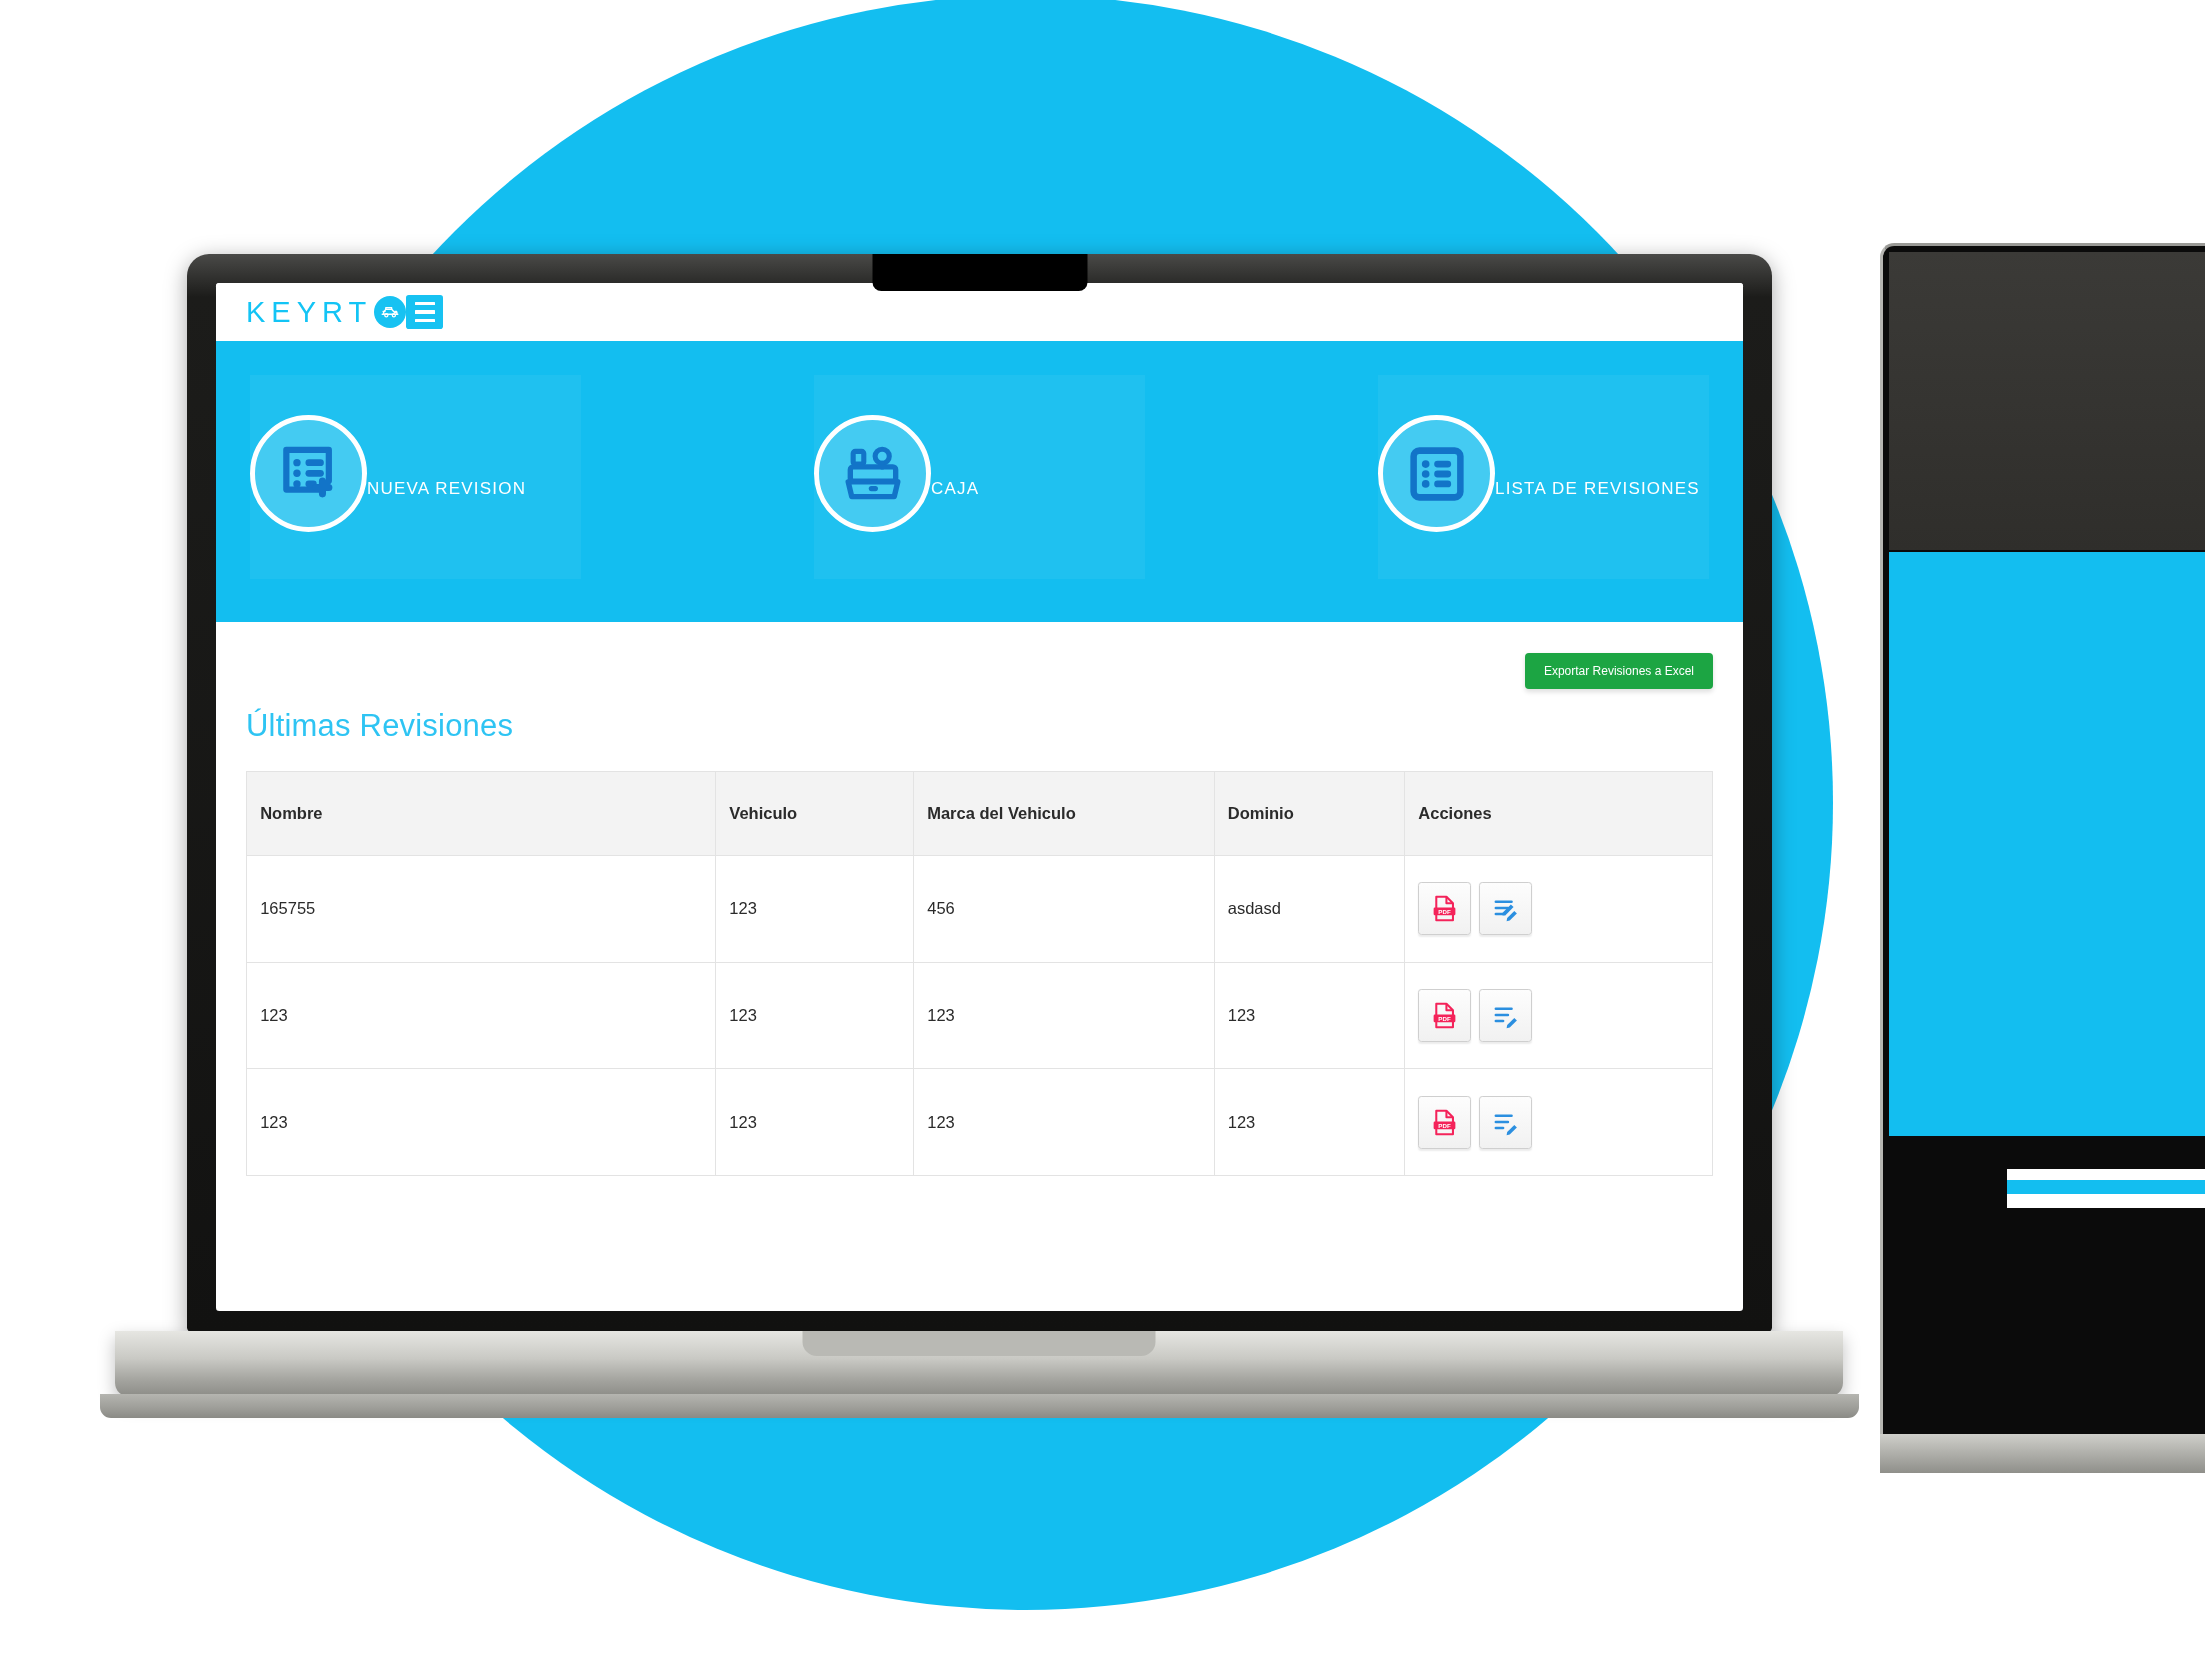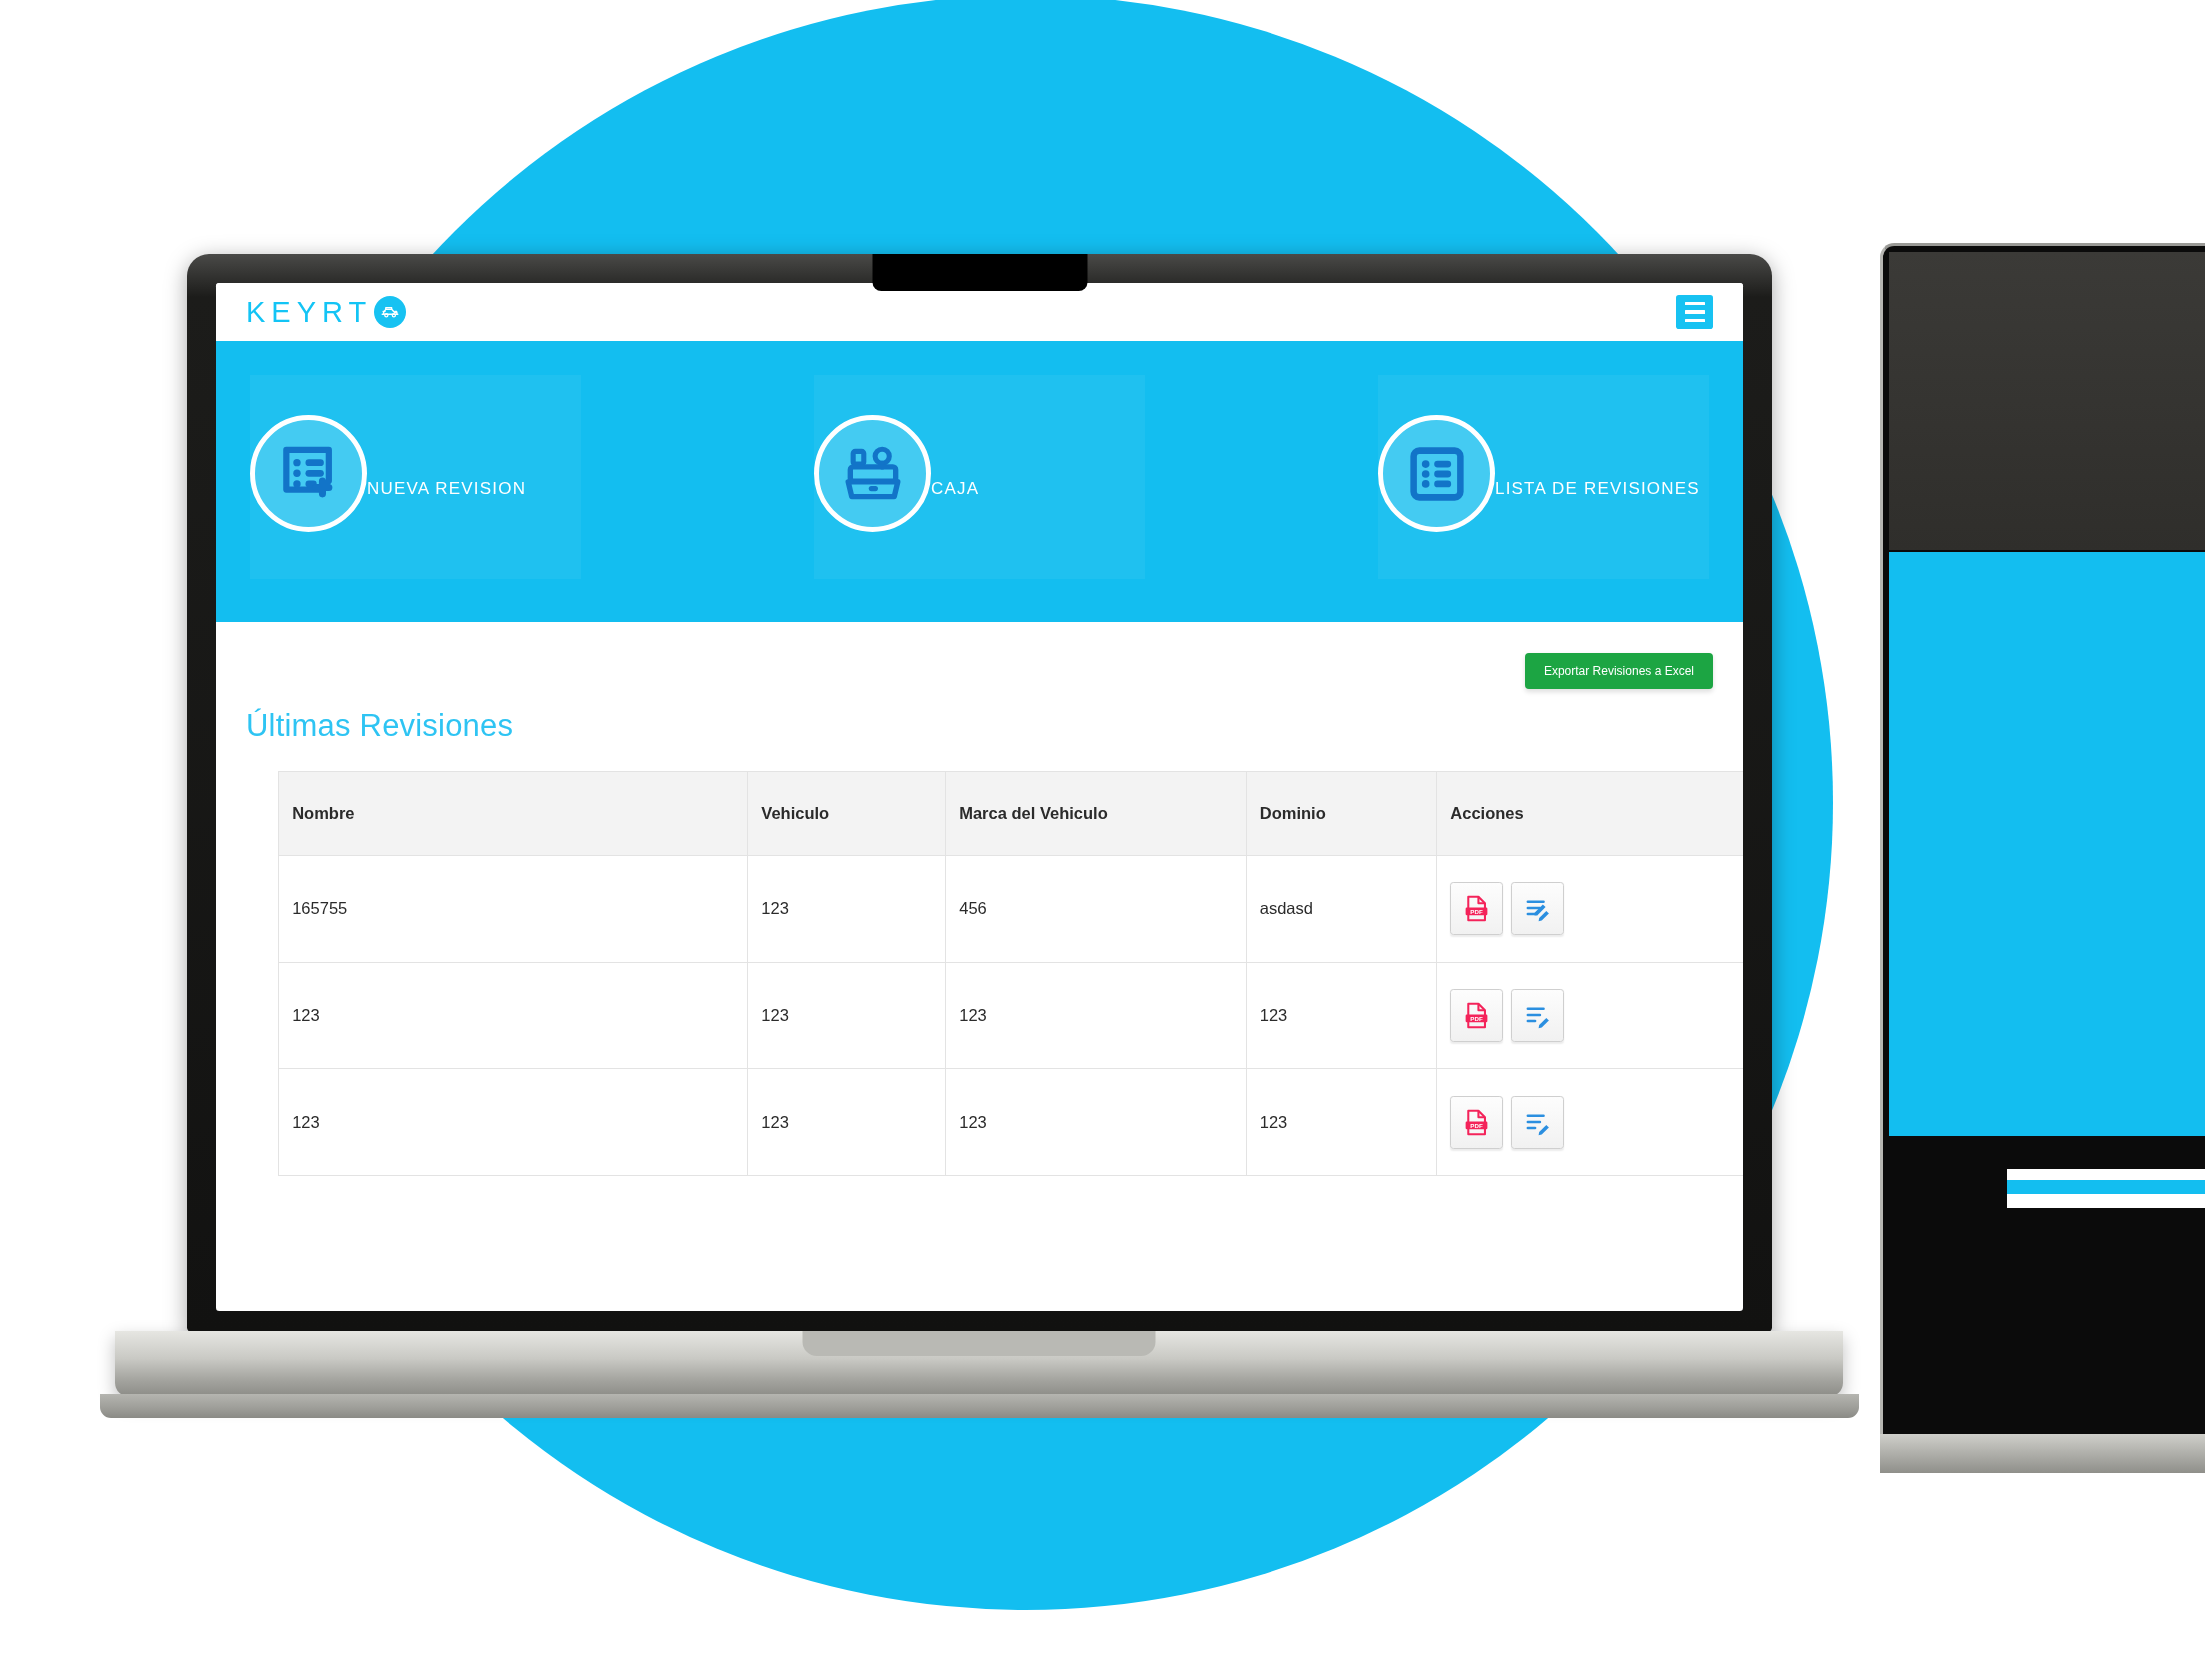--- a/index.html
+++ b/index.html
@@ -81,21 +81,21 @@
     border-radius:0 0 11px 11px;
   }
   
   #kb-strip{
     position:relative;margin-left:-72px;margin-top:-0.6px;width:1728px;height:0;
   }
 
   
   #app-header{
     height:58px;background:#ffffff;display:flex;align-items:center;
-    justify-content:space-between;padding:0 30px;box-sizing:border-box;
+    padding:0 30px;box-sizing:border-box;
     position:relative;z-index:2;
   }
   #logo{display:flex;align-items:center;}
   #logo .logo-text{
     font-size:29px;letter-spacing:6px;color:#13C4F5;font-weight:400;
   }
   #logo .logo-badge{
     width:32px;height:32px;border-radius:50%;background:#17C2F2;
     margin-left:2.2px;display:flex;align-items:center;justify-content:center;
   }
@@ -139,21 +139,21 @@
     font-family:"Liberation Sans", sans-serif;
   }
   #section-title{
     margin-top:19px;font-size:31px;color:#2EC4F3;font-weight:400;
     letter-spacing:0.2px;
   }
 
   
   #rev-table{
     margin-top:26.5px;width:100%;border-collapse:collapse;
-    font-size:16.5px;color:#2b2b2b;table-layout:fixed;margin-left:32px;
+    font-size:16.5px;color:#2b2b2b;table-layout:fixed;
   }
   #rev-table th,#rev-table td{
     border:1.1px solid #e3e3e3;padding:14.3px 13.2px;text-align:left;vertical-align:middle;
     overflow:hidden;
   }
   #rev-table thead th{background:#f3f3f3;font-weight:bold;height:55px;}
   #rev-table tbody td{height:77px;background:#ffffff;}
   .col-nombre{width:32%;}
   .col-doc{width:13.5%;}
   .col-marca{width:20.5%;}

